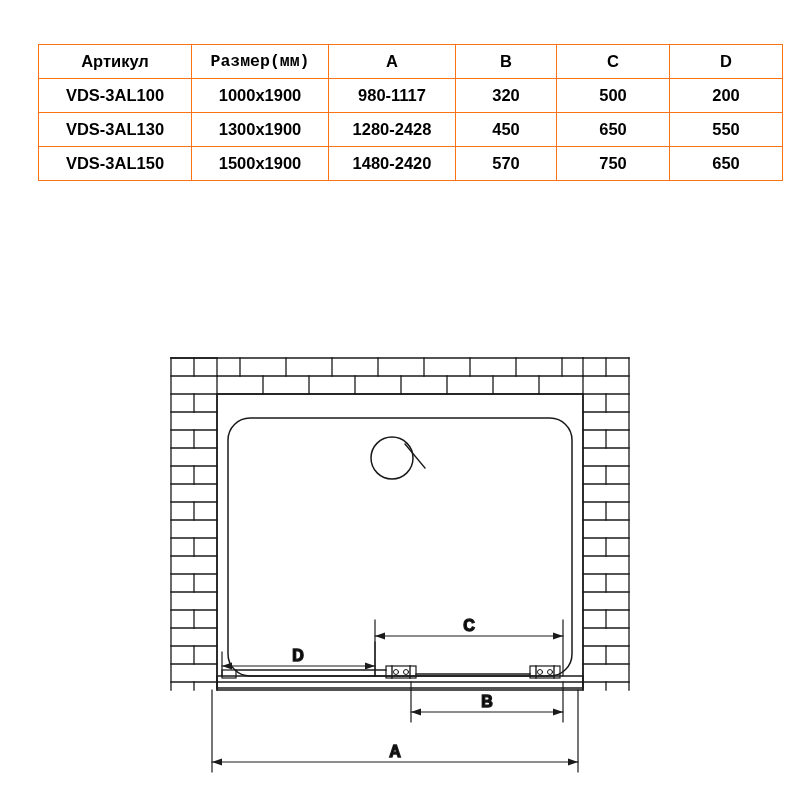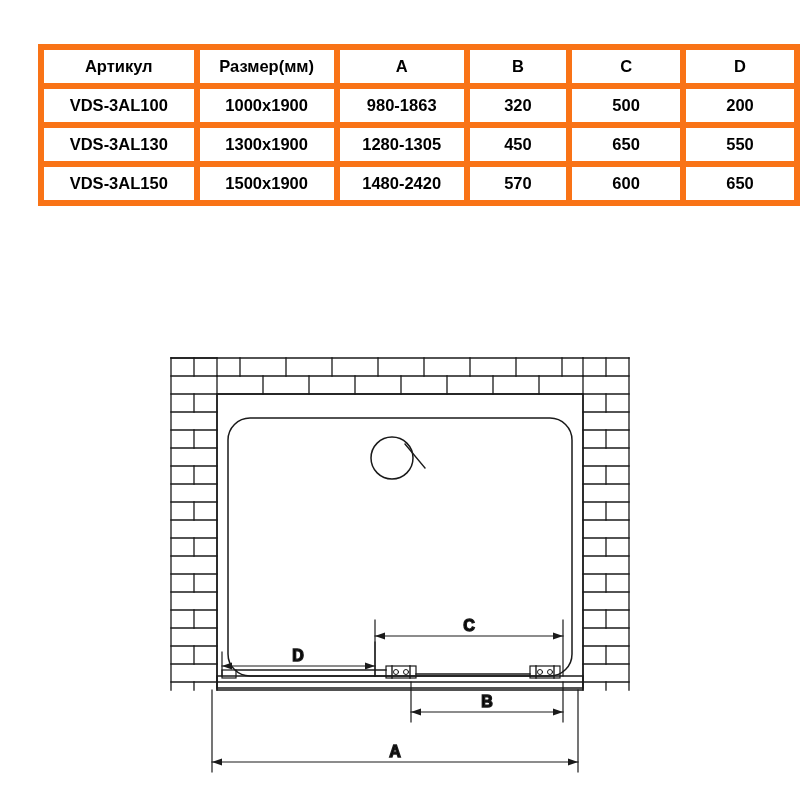--- a/index.html
+++ b/index.html
@@ -19,35 +19,35 @@
   
   .spec-table {
     position: absolute;
     left: 38px;
     top: 44px;
     border-collapse: collapse;
     table-layout: fixed;
   }
   .spec-table th,
   .spec-table td {
-    border: 6px solid #f97316;
+    border: 1px solid #f97316;
     text-align: center;
     vertical-align: middle;
     height: 33px;
     padding: 0 4px;
     font-size: 16.5px;
     font-weight: bold;
     white-space: nowrap;
   }
   .spec-table th {
     font-size: 16.5px;
     font-weight: bold;
   }
   .col-art  { width: 144px; }
-  .col-size { width: 128px; }
+  .col-size { width: 128px; font-family: Liberation Mono, monospace; }
   .col-a    { width: 118px; }
   .col-b    { width: 92px; }
   .col-c    { width: 104px; }
   .col-d    { width: 104px; }
 
   
   .drawing {
     position: absolute;
     left: 0;
     top: 330px;
@@ -73,39 +73,39 @@
       <th class="col-a">A</th>
       <th class="col-b">B</th>
       <th class="col-c">C</th>
       <th class="col-d">D</th>
     </tr>
   </thead>
   <tbody>
     <tr>
       <td>VDS-3AL100</td>
       <td>1000x1900</td>
-      <td>980-1863</td>
+      <td>980-1117</td>
       <td>320</td>
       <td>500</td>
       <td>200</td>
     </tr>
     <tr>
       <td>VDS-3AL130</td>
       <td>1300x1900</td>
-      <td>1280-1305</td>
+      <td>1280-2428</td>
       <td>450</td>
       <td>650</td>
       <td>550</td>
     </tr>
     <tr>
       <td>VDS-3AL150</td>
       <td>1500x1900</td>
       <td>1480-2420</td>
       <td>570</td>
-      <td>600</td>
+      <td>750</td>
       <td>650</td>
     </tr>
   </tbody>
 </table>
 
 <div class="drawing">
   <svg width="800" height="470" viewBox="0 0 800 470" xmlns="http://www.w3.org/2000/svg">
     <g stroke="#1a1a1a" fill="none" stroke-width="1.4" stroke-linecap="square">
 
       <g stroke-width="1.3">

